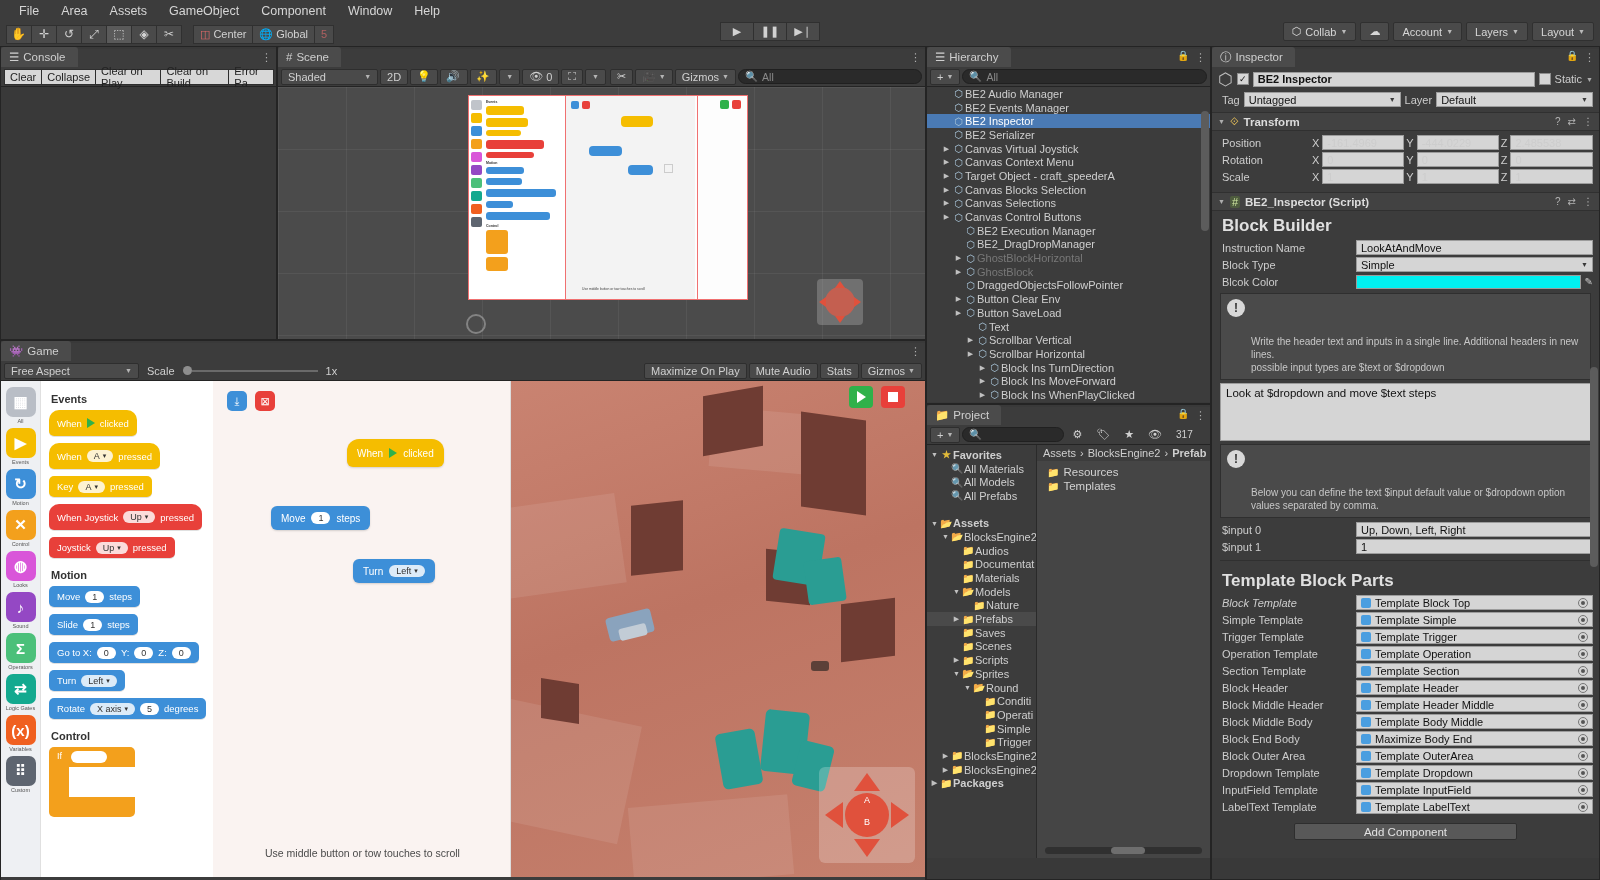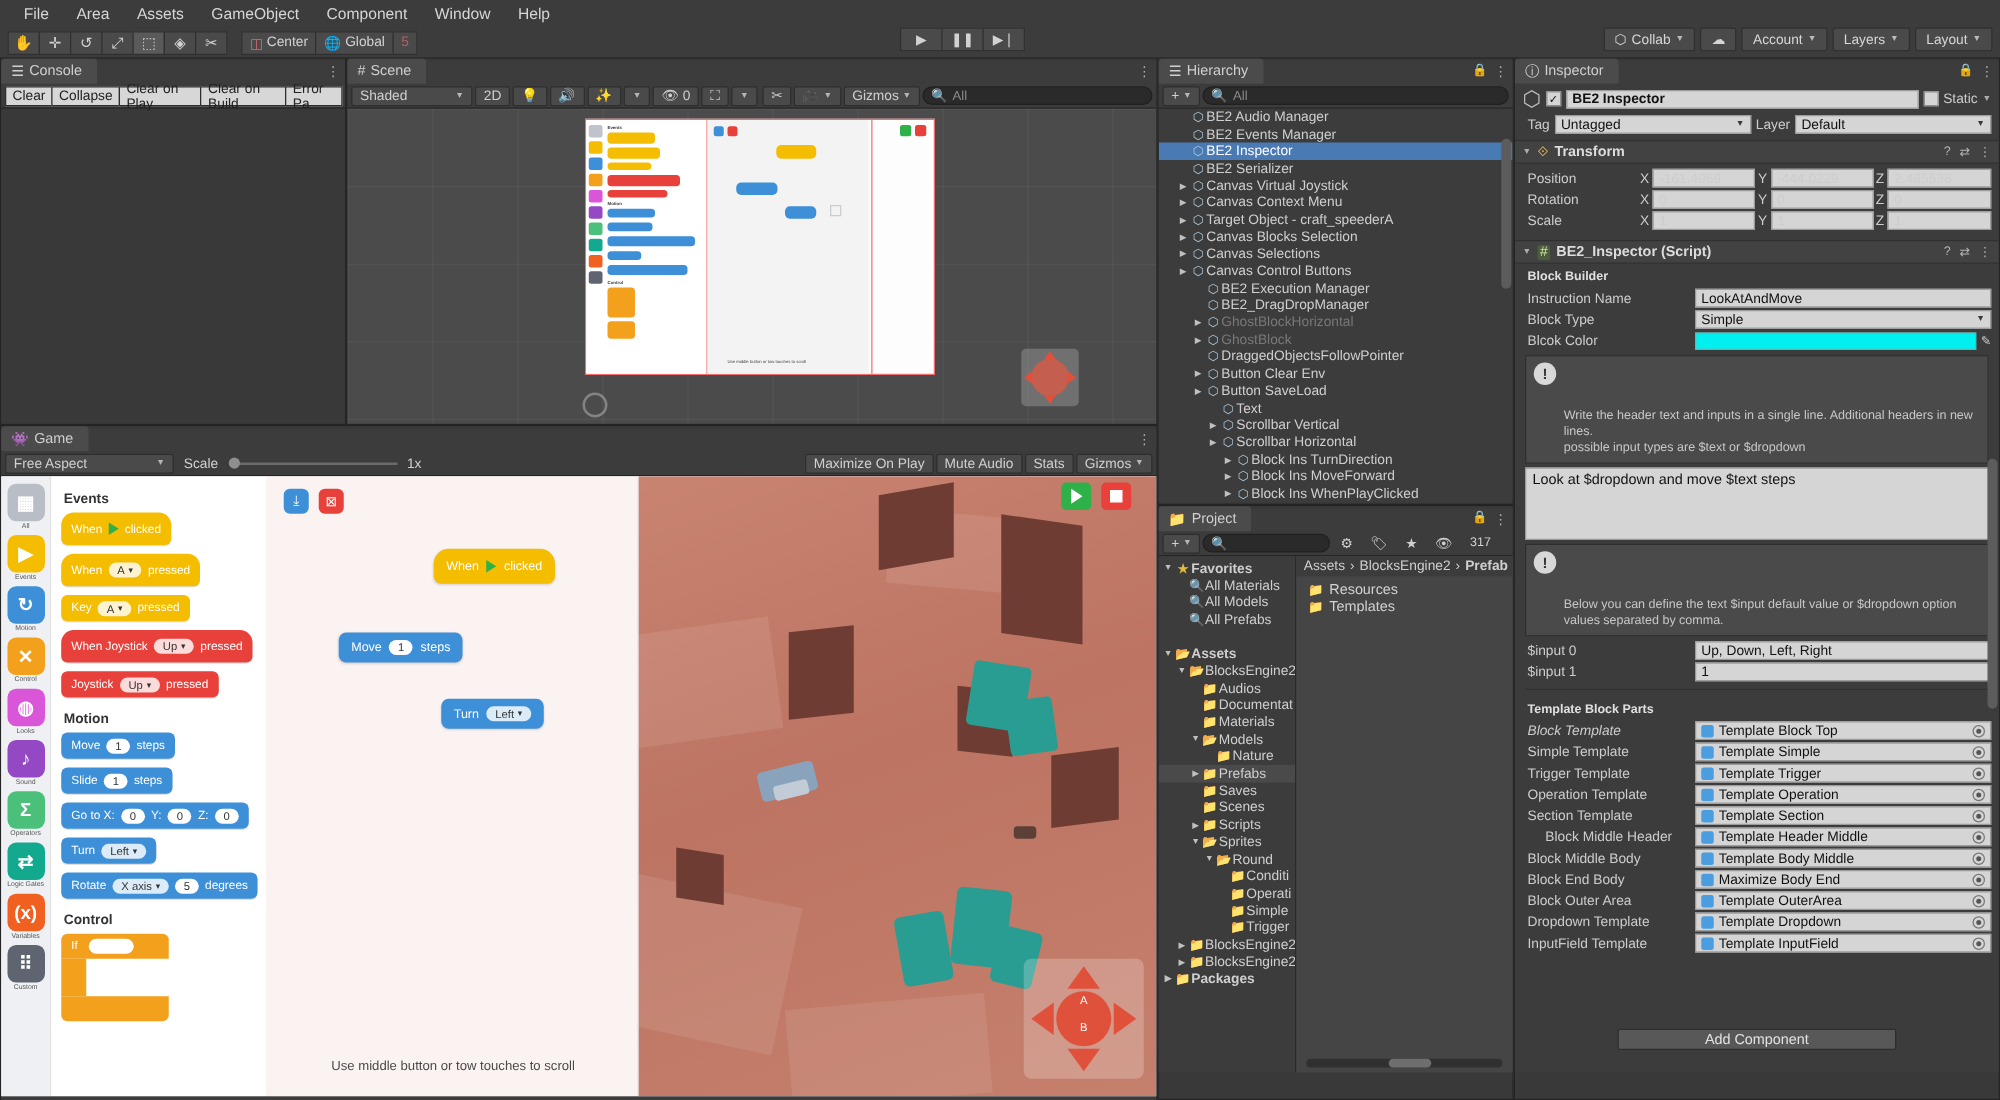--- a/index.html
+++ b/index.html
@@ -116,21 +116,21 @@
   .chk{ width:12px; height:12px; background:#d5d5d5; border:1px solid #8d8d8d;
     display:flex; align-items:center; justify-content:center; color:#111; font-size:9px; }
   .sechdr{ height:19px; background:#424242; border-top:1px solid #303030;
     border-bottom:1px solid #303030; display:flex; align-items:center; gap:5px; padding:0 6px; }
   .sechdr .tt{ font-size:11.5px; font-weight:bold; color:#dcdcdc; }
   .sechdr .ic{ margin-left:auto; display:flex; gap:7px; color:#b4b4b4; font-size:10px; }
   .vec{ display:flex; flex:1; gap:2px; }
   .vec .ax{ display:flex; align-items:center; gap:3px; flex:1; }
   .vec .ax span{ font-size:11px; color:#cdcdcd; }
   .vec .ax .fld{ flex:1; }
-  .grouphdr{ font-size:10px; font-weight:bold; color:#e0e0e0; padding:5px 0 3px 10px; }
+  .grouphdr{ font-size:17px; font-weight:bold; color:#e0e0e0; padding:5px 0 3px 10px; }
   .helpbox{ margin:3px 8px; background:#4a4a4a; border:1px solid #2f2f2f;
     display:flex; gap:6px; padding:5px 6px; }
   .helpbox .bang{ width:18px; height:18px; flex:none; border-radius:50%;
     background:#d8d8d8; color:#333; display:flex; align-items:center; justify-content:center;
     font-weight:bold; font-size:12px; }
   .helpbox .txt{ font-size:10px; color:#c7c7c7; line-height:1.3;margin-top:36px; }
   .textarea{ margin:3px 8px; height:58px; background:#d5d5d5; border:1px solid #9c9c9c;
     color:#111; font-size:11.5px; padding:3px 5px; }
   .colorfield{ flex:1; height:14px; background:#00f0f0; border:1px solid #9c9c9c; }
   .bigbtn{ margin:3px 8px; height:16px; background:#585858; border:1px solid #2e2e2e;
@@ -942,21 +942,29 @@
           </div>
           <div class="inrow">
             <span class="lbl" style="width: 130px;">Section Template</span>
             <span class="objfld">
               <span class="oc"></span>
               <span>Template Section</span>
               <span class="dot"></span>
             </span>
           </div>
           <div class="inrow">
-            <span class="lbl" style="width: 130px; text-align: center;">Block Middle Header</span>
+            <span class="lbl" style="width: 130px;">Block Header</span>
+            <span class="objfld">
+              <span class="oc"></span>
+              <span>Template Header</span>
+              <span class="dot"></span>
+            </span>
+          </div>
+          <div class="inrow">
+            <span class="lbl" style="width: 130px;">Block Middle Header</span>
             <span class="objfld">
               <span class="oc"></span>
               <span>Template Header Middle</span>
               <span class="dot"></span>
             </span>
           </div>
           <div class="inrow">
             <span class="lbl" style="width: 130px;">Block Middle Body</span>
             <span class="objfld">
               <span class="oc"></span>
@@ -986,20 +994,28 @@
               <span class="oc"></span>
               <span>Template Dropdown</span>
               <span class="dot"></span>
             </span>
           </div>
           <div class="inrow">
             <span class="lbl" style="width: 130px;">InputField Template</span>
             <span class="objfld">
               <span class="oc"></span>
               <span>Template InputField</span>
+              <span class="dot"></span>
+            </span>
+          </div>
+          <div class="inrow">
+            <span class="lbl" style="width: 130px;">LabelText Template</span>
+            <span class="objfld">
+              <span class="oc"></span>
+              <span>Template LabelText</span>
               <span class="dot"></span>
             </span>
           </div>
         </div>
 
       <div class="addcomp">Add Component</div>
       <div class="inspScroll"></div>
     </div>
   </div>
 

